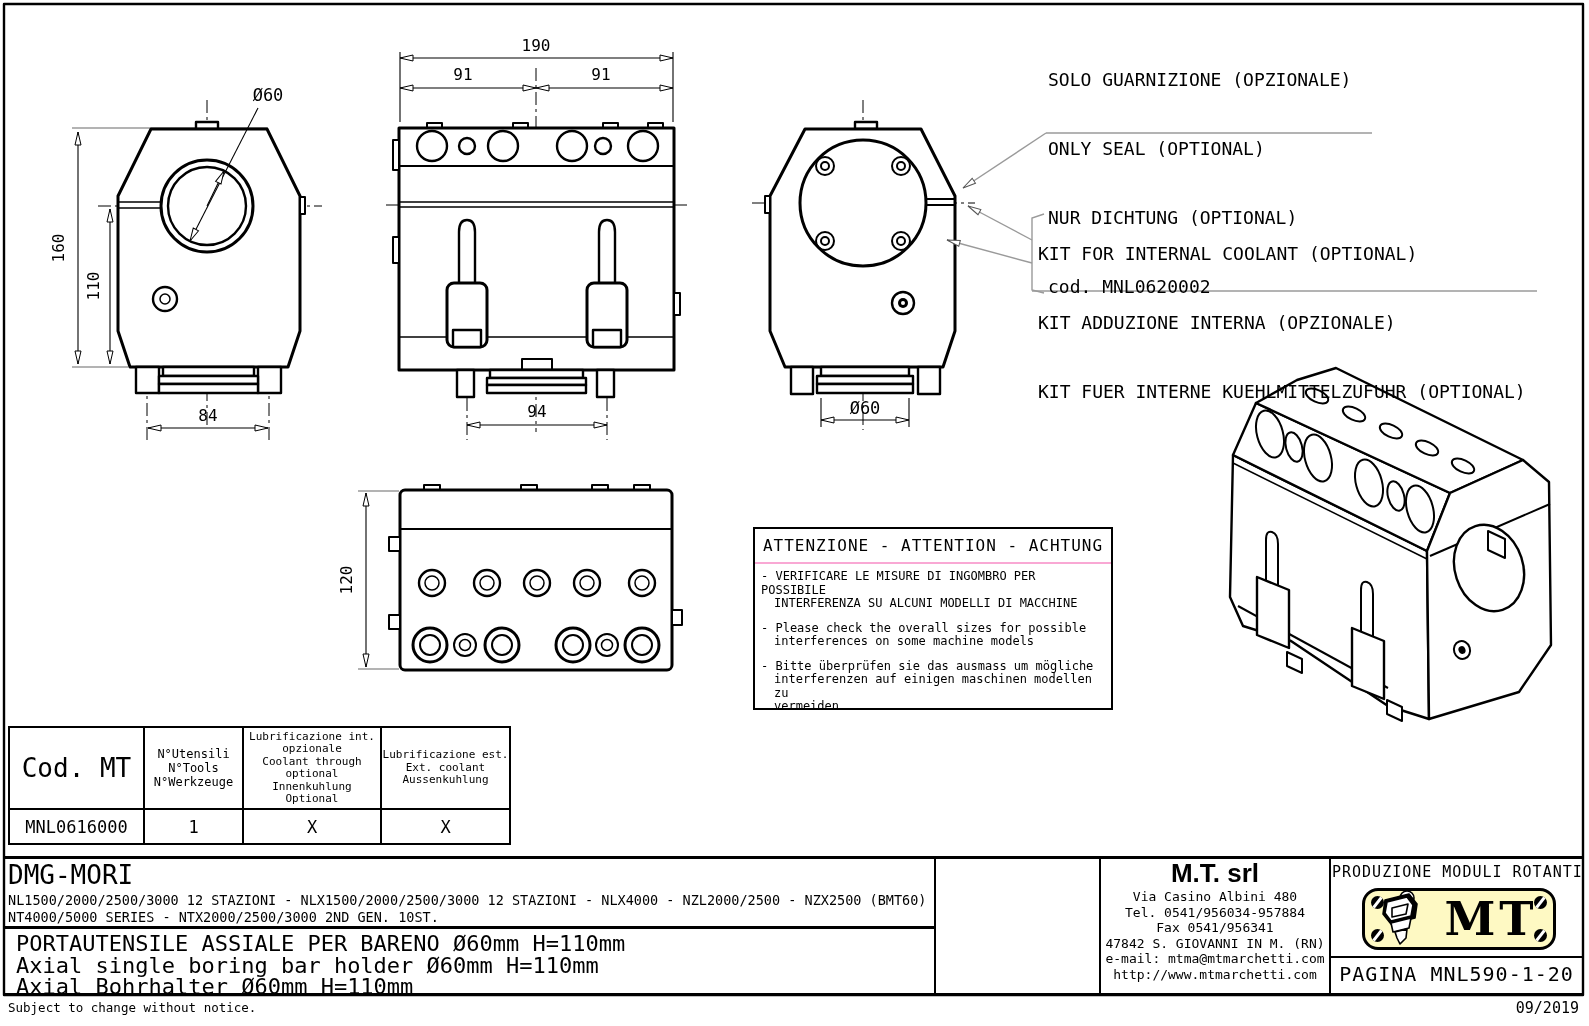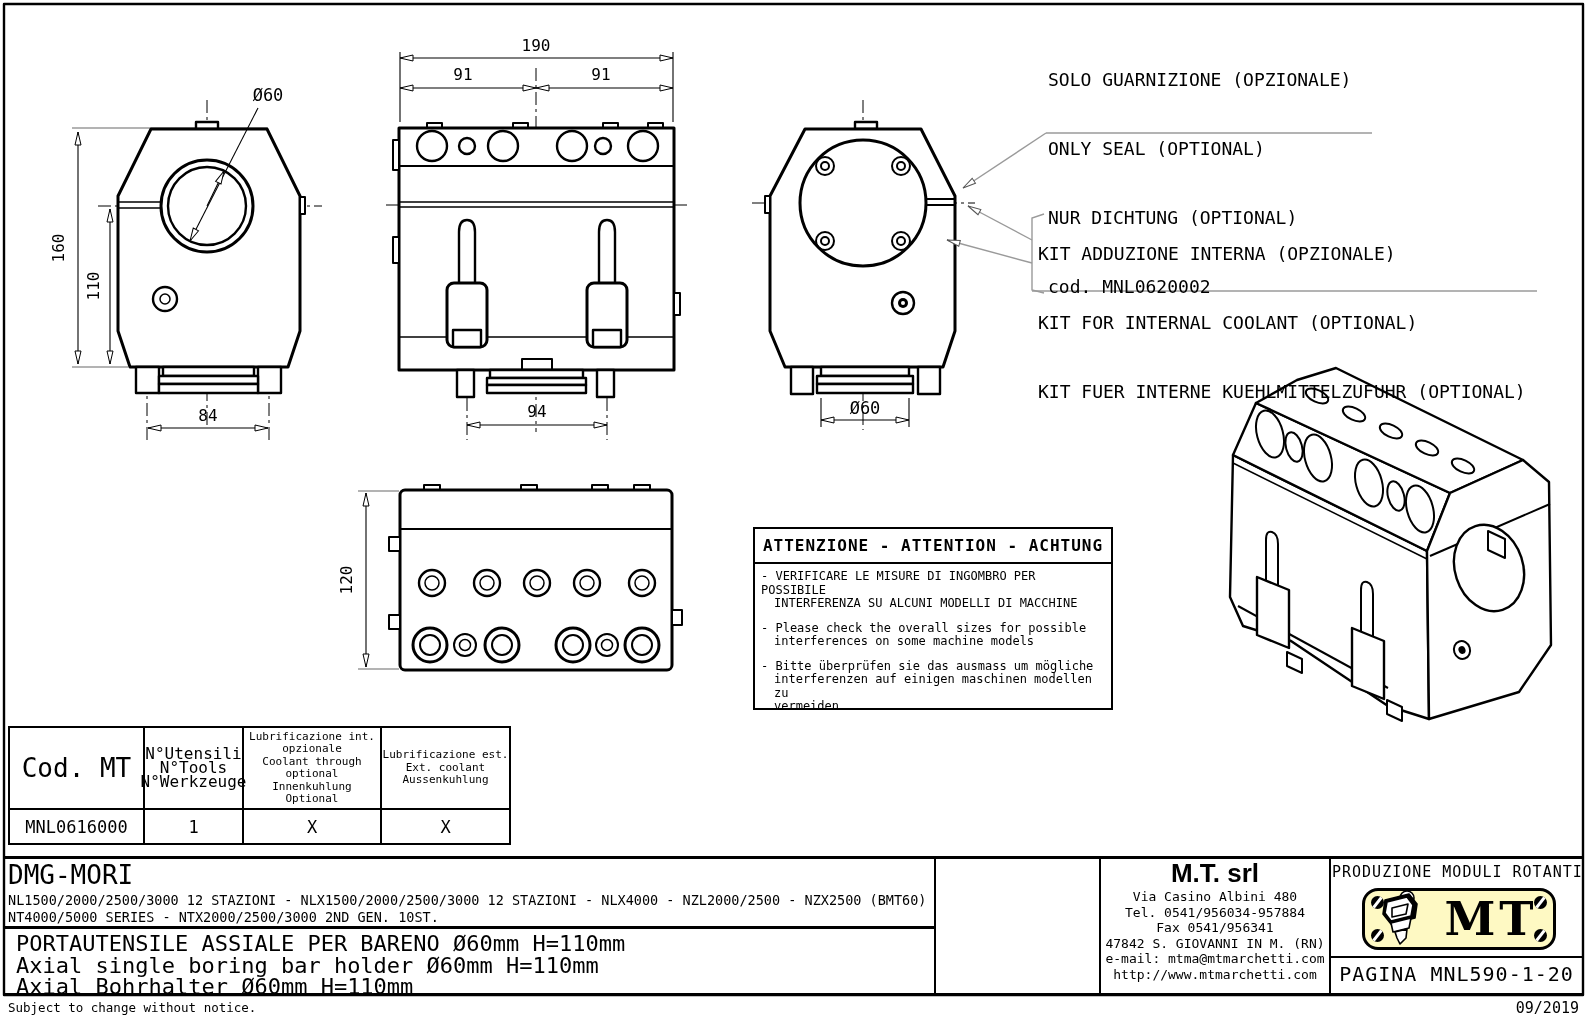--- a/index.html
+++ b/index.html
@@ -19,40 +19,40 @@
   .dimtext{font-family:"DejaVu Sans Mono",monospace;font-size:16px;fill:#000}
   .dimtext2{font-family:"DejaVu Sans Mono",monospace;font-size:17px;fill:#000}
 
   
   .note{position:absolute;font-size:18px;line-height:23px;white-space:pre;letter-spacing:0px;}
   .note div{height:23px;}
 
   
   #attention{position:absolute;left:753px;top:527px;width:360px;height:183px;
              border:2px solid #000;box-sizing:border-box;background:#fff;}
-  #attention .att-title{height:33px;border-bottom:2px solid #000000;display:flex;
-             align-items:center;justify-content:center;font-size:16px;letter-spacing:1px;font-weight:bold;}
+  #attention .att-title{height:33px;border-bottom:2px solid #f9a8d4;display:flex;
+             align-items:center;justify-content:center;font-size:16px;letter-spacing:1px;}
   #attention .att-body{padding:6px 5px 0 6px;font-size:12px;line-height:13.5px;}
   #attention .att-item{margin-bottom:11px;}
   #attention .cont{padding-left:13px;}
 
   
   #spec-table{position:absolute;left:8px;top:726px;width:503px;height:119px;
               border:2px solid #000;box-sizing:border-box;display:flex;flex-direction:column;background:#fff;}
   #spec-table .hrow{display:flex;height:82px;border-bottom:2px solid #000;box-sizing:border-box;}
   #spec-table .drow{display:flex;flex:1;}
   #spec-table .c1{width:135px;}
   #spec-table .c2{width:99px;}
   #spec-table .c3{width:138px;}
   #spec-table .c4{flex:1;}
   #spec-table .cell{border-right:2px solid #000;box-sizing:border-box;display:flex;
               flex-direction:column;align-items:center;justify-content:center;text-align:center;}
   #spec-table .cell:last-child{border-right:none;}
   #spec-table .code-h{font-size:26px;}
-  #spec-table .h2{font-size:16px;line-height:14px;}
+  #spec-table .h2{font-size:12px;line-height:14px;}
   #spec-table .h3{font-size:11px;line-height:12.5px;}
   #spec-table .dval{font-size:17px;}
 
   
   .tb-border{position:absolute;background:#000;}
   .tb-text{position:absolute;white-space:pre;}
   #brand{left:8px;top:860px;font-size:26px;}
   .model-line{left:8px;font-size:13.5px;}
   .title-line{left:16px;font-size:22px;}
   #company-name{font-family:"Liberation Sans",sans-serif;font-weight:bold;font-size:26px;}
@@ -301,22 +301,22 @@
 </svg>
 
 <div class="note" style="left:1048px;top:22px;">
   <div>SOLO GUARNIZIONE (OPZIONALE)</div>
   <div>ONLY SEAL (OPTIONAL)</div>
   <div>NUR DICHTUNG (OPTIONAL)</div>
   <div>cod. MNL0620002</div>
 </div>
 
 <div class="note" style="left:1038px;top:196px;">
+  <div>KIT FOR INTERNAL COOLANT (OPTIONAL)</div>
   <div>KIT ADDUZIONE INTERNA (OPZIONALE)</div>
-  <div>KIT FOR INTERNAL COOLANT (OPTIONAL)</div>
   <div>KIT FUER INTERNE KUEHLMITTELZUFUHR (OPTIONAL)</div>
 </div>
 
 <div id="attention">
   <div class="att-title">ATTENZIONE - ATTENTION - ACHTUNG</div>
   <div class="att-body">
     <div class="att-item">
       <div>- VERIFICARE LE MISURE DI INGOMBRO PER POSSIBILE</div>
       <div class="cont">INTERFERENZA SU ALCUNI MODELLI DI MACCHINE</div>
     </div>

